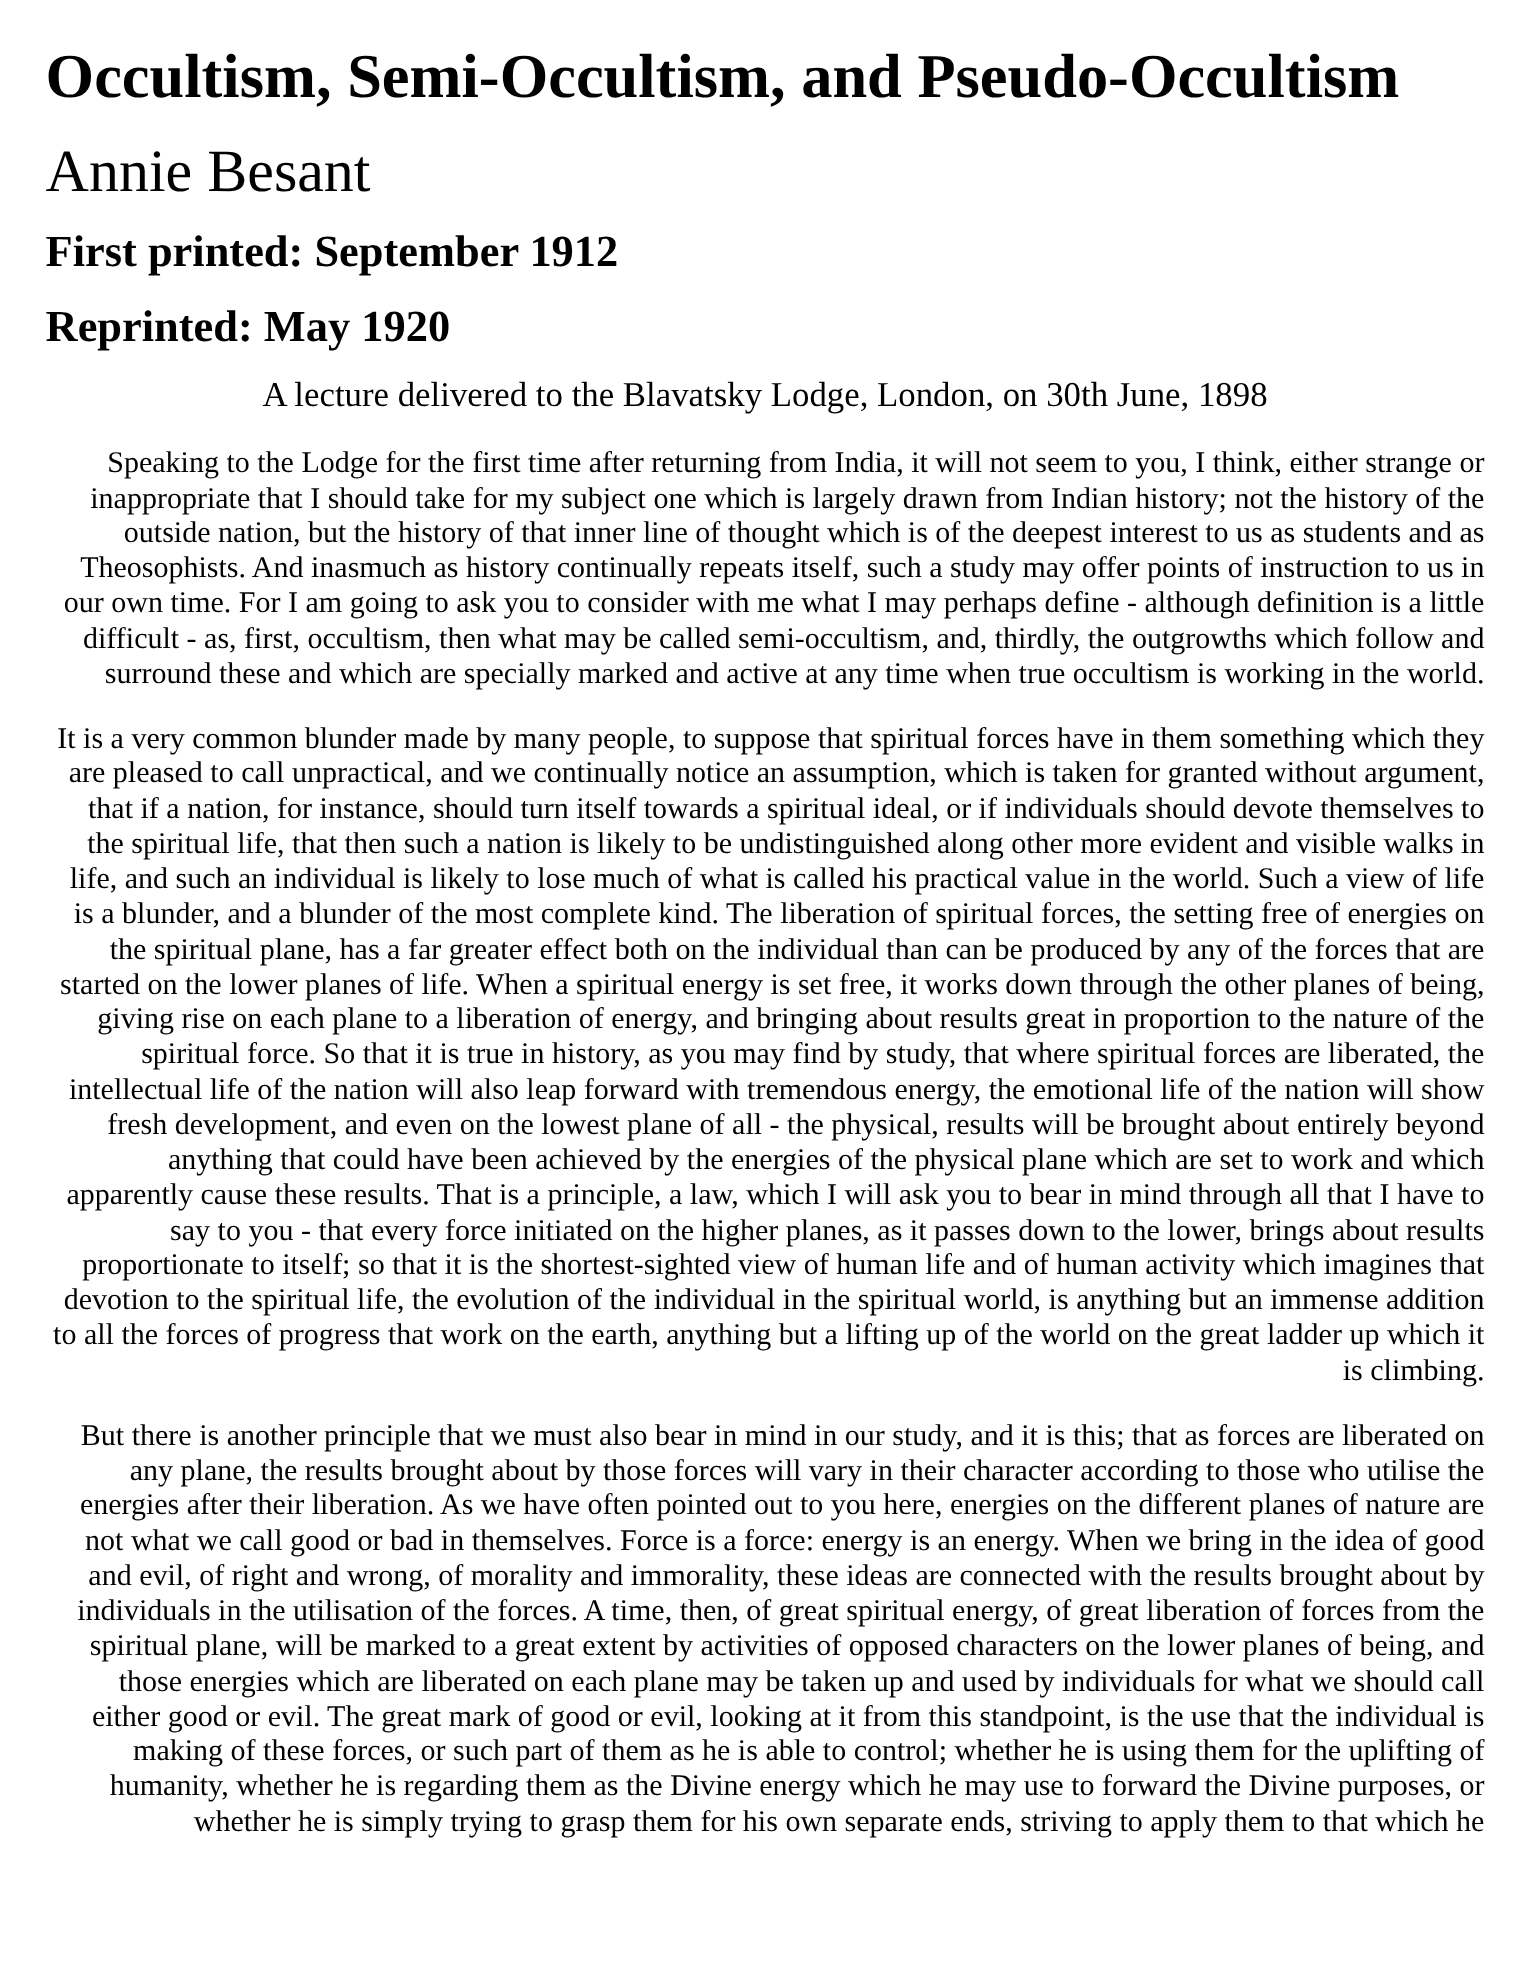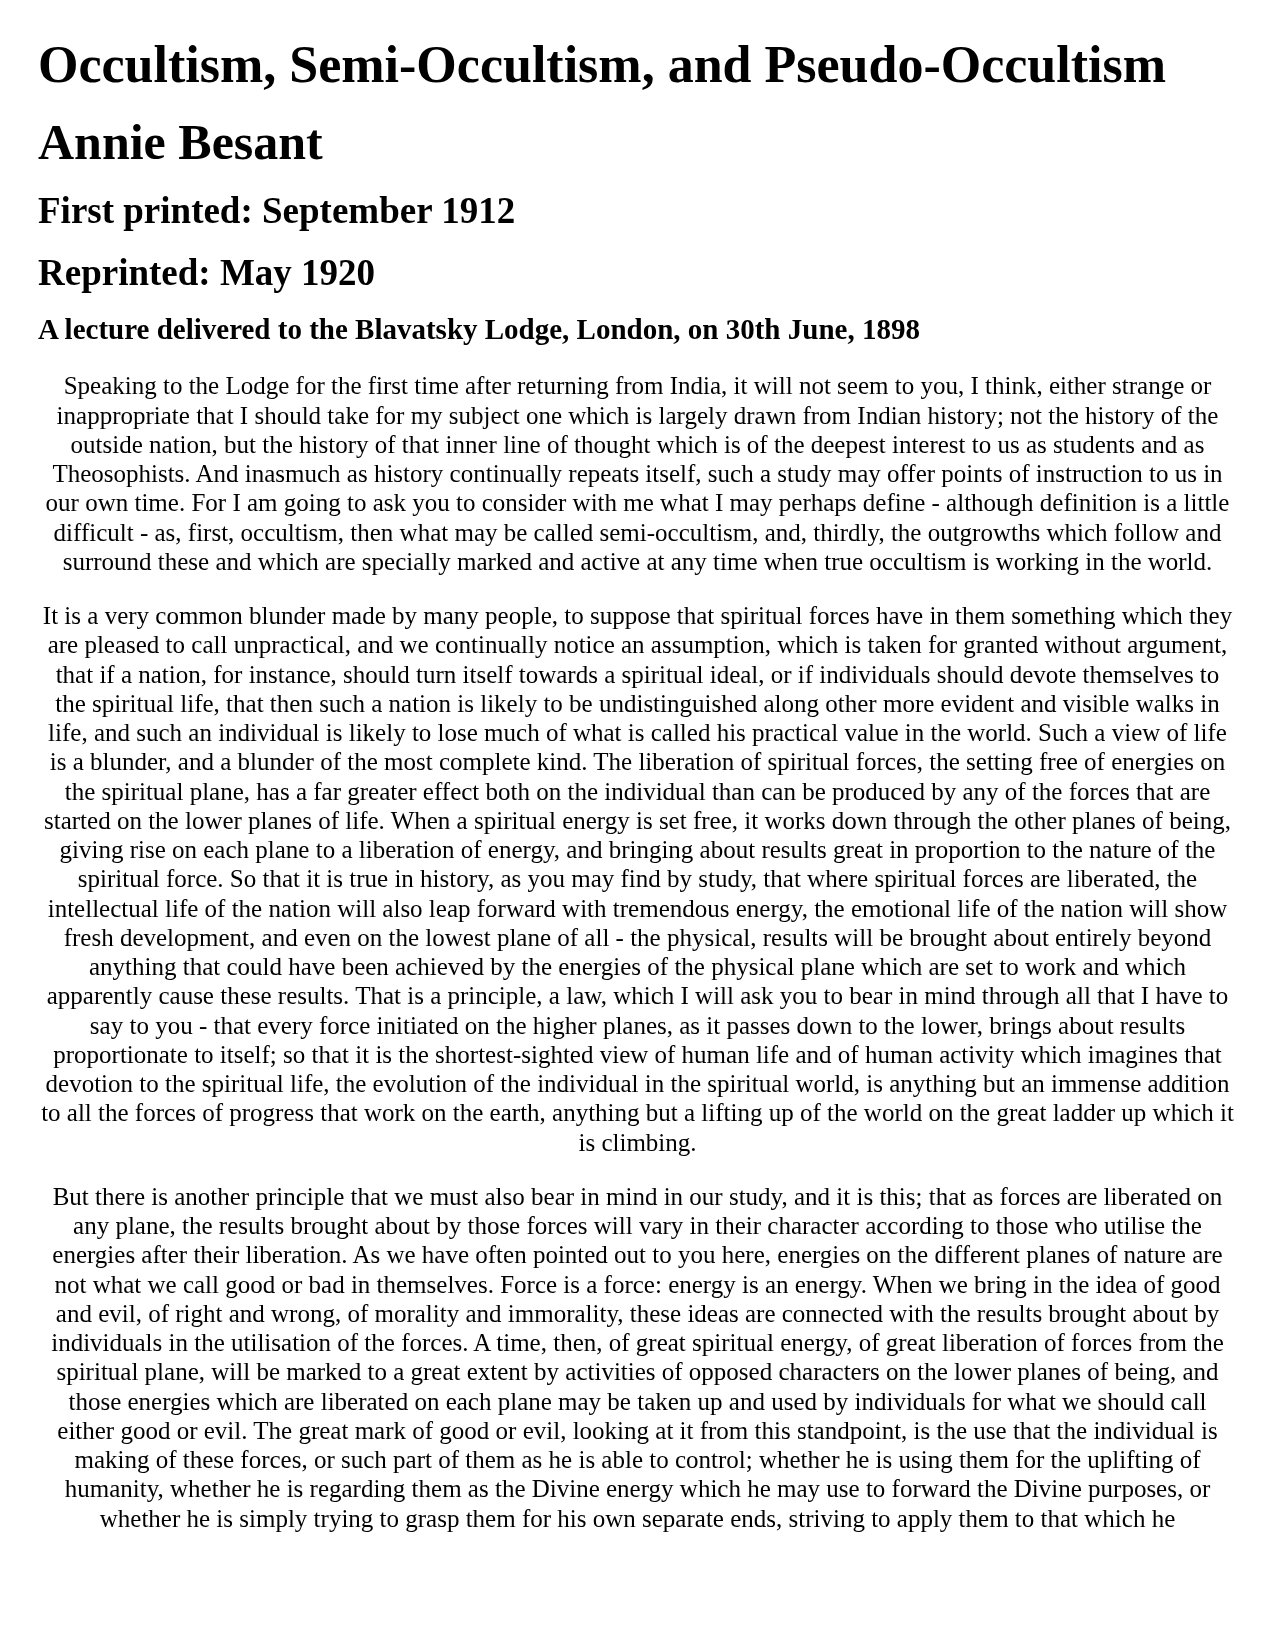--- a/index.html
+++ b/index.html
@@ -25,40 +25,41 @@
   }
   .byline {
     font-size: 37px;
     line-height: 1.12;
     font-weight: bold;
     margin: 20px 0;
   }
   .author {
     font-size: 50px;
     line-height: 1.12;
-    font-weight: bold;
+    font-weight: normal;
     margin: 20px 0;
   }
   .printing {
     font-size: 37px;
     line-height: 1.12;
     font-weight: bold;
     margin: 20px 0;
   }
   .lecture-note {
     font-size: 29px;
     line-height: 1.15;
-    font-weight: bold;
+    font-weight: normal;
     margin: 20px 0 18px 0;
+    text-align: center;
   }
   .body-para {
     font-size: 25px;
     line-height: 1.17;
     margin: 25px 0;
-    text-align: center;
+    text-align: right;
   }
 </style>
 </head>
 <body>
 
 <div class="page">
   <h1 class="doc-title">Occultism, Semi-Occultism, and Pseudo-Occultism</h1>
 
 
   <h1 class="author">Annie Besant</h1>

